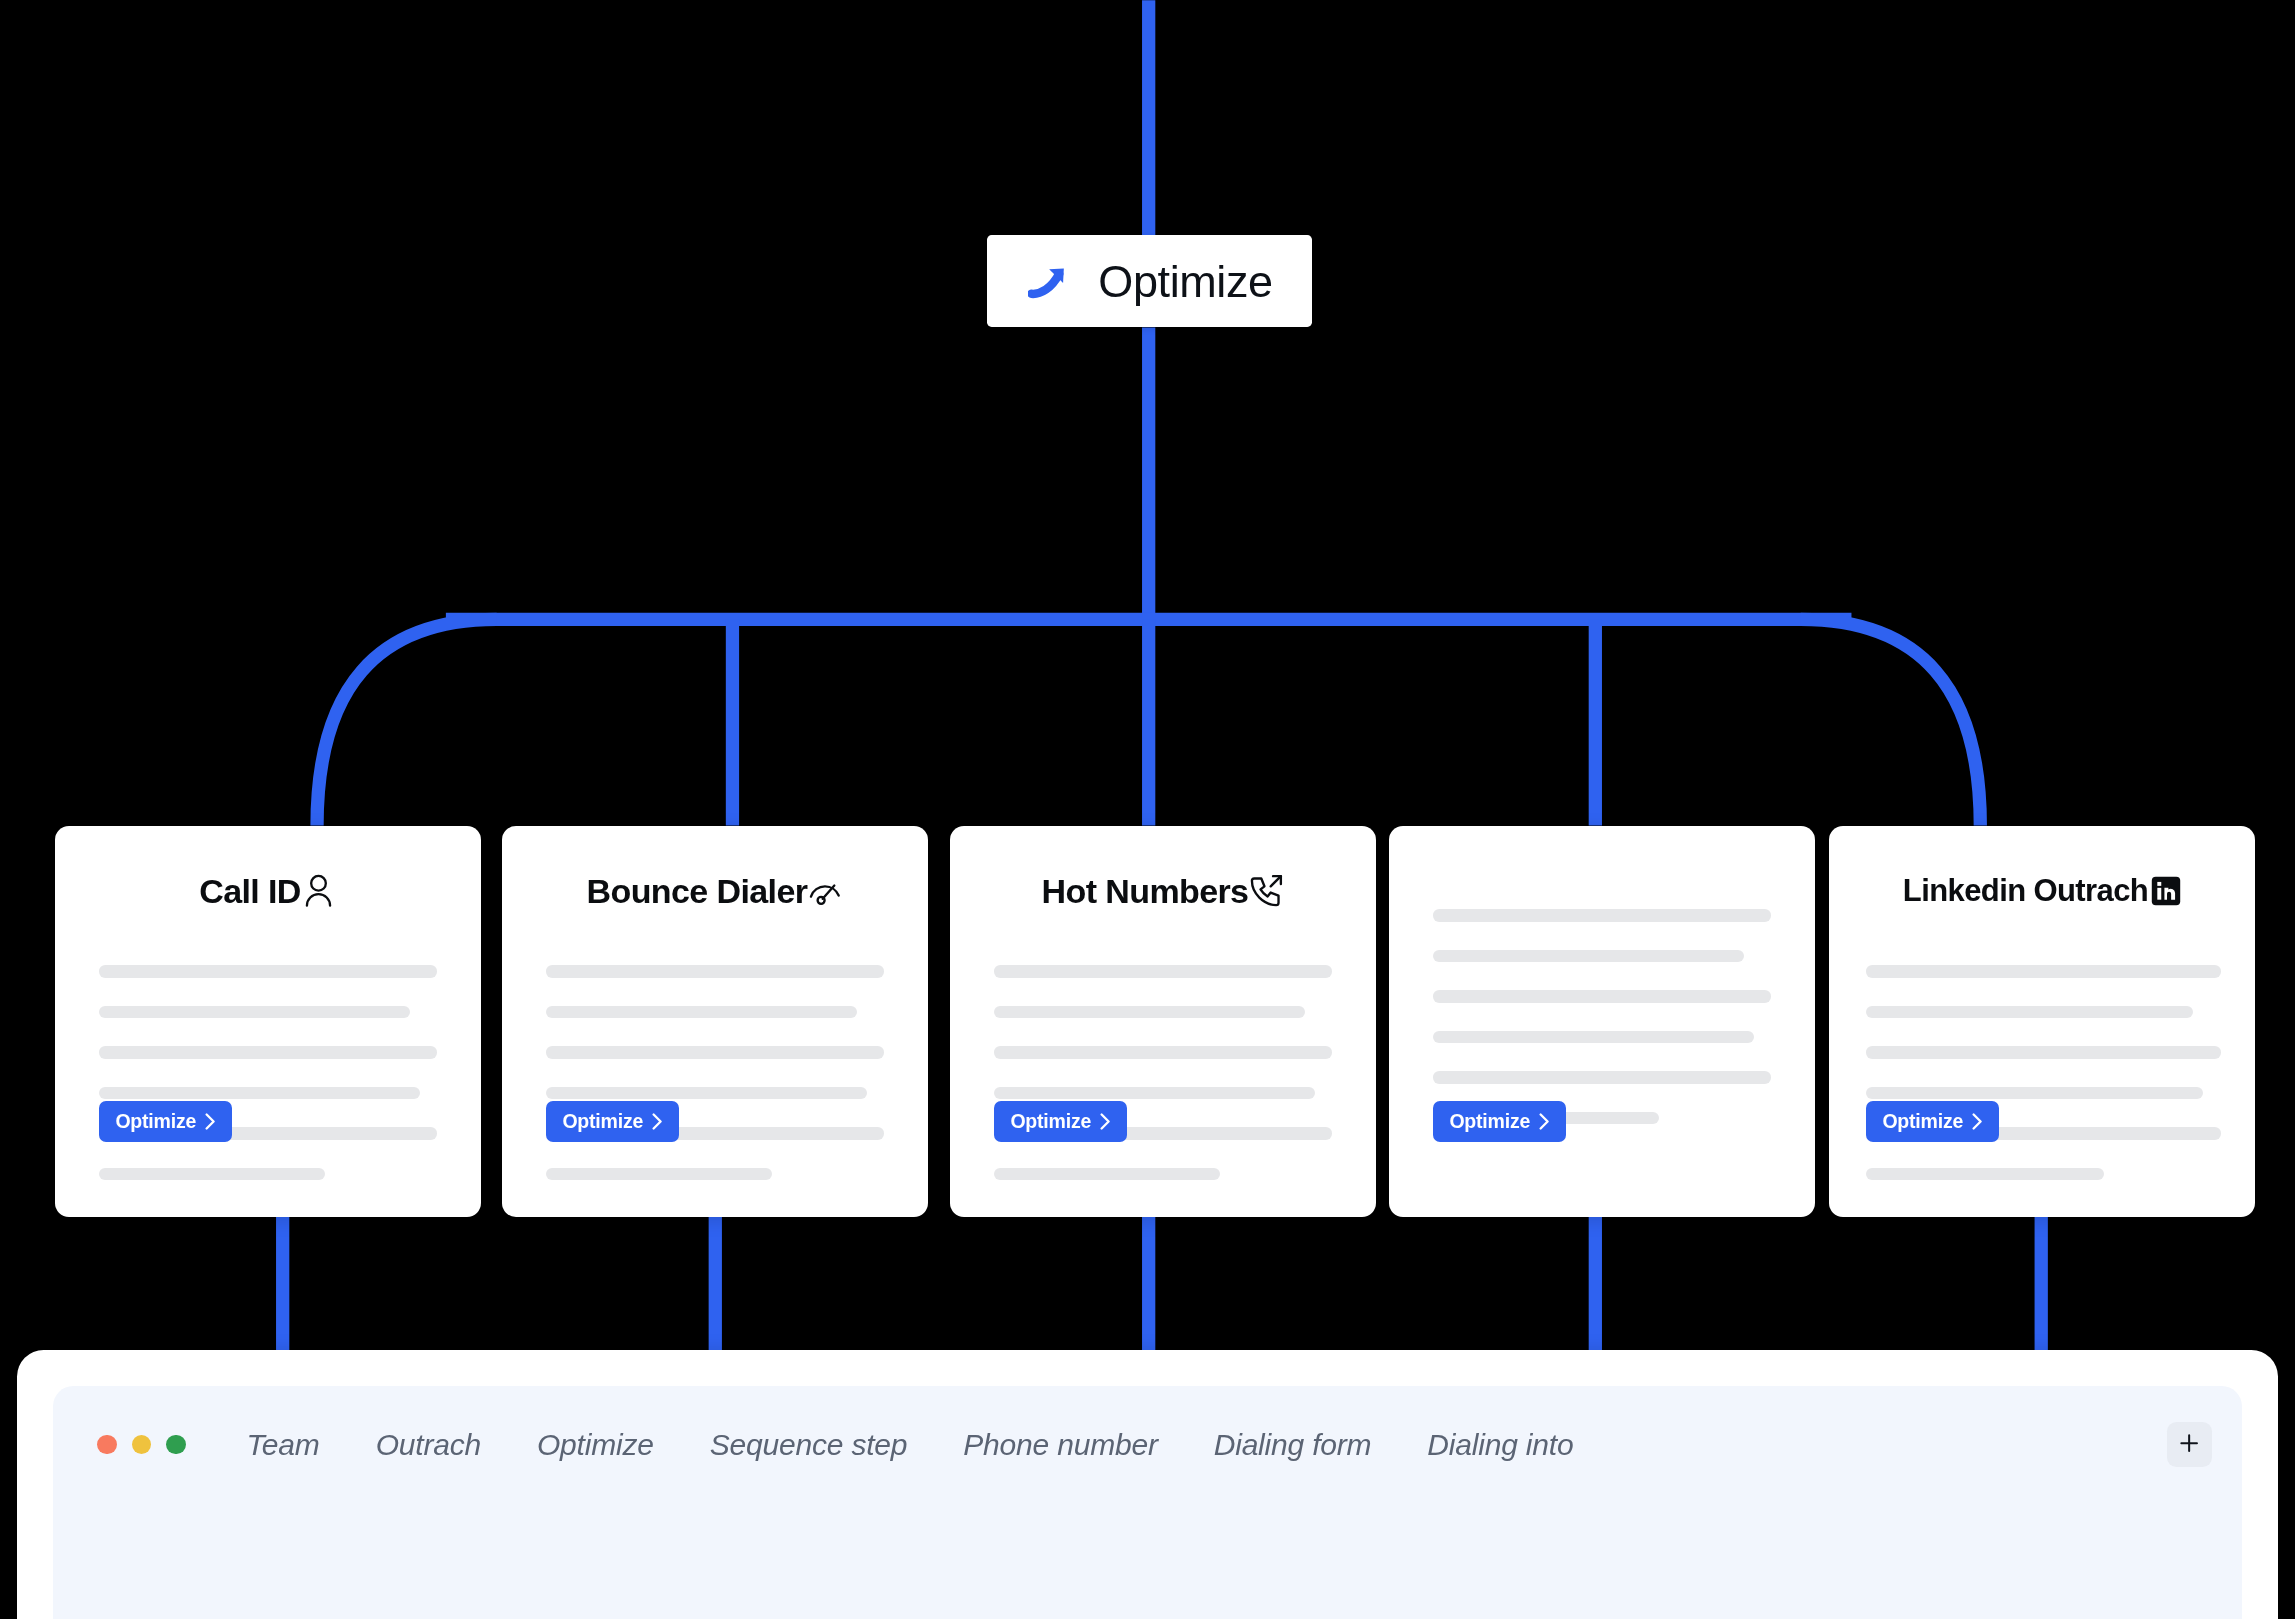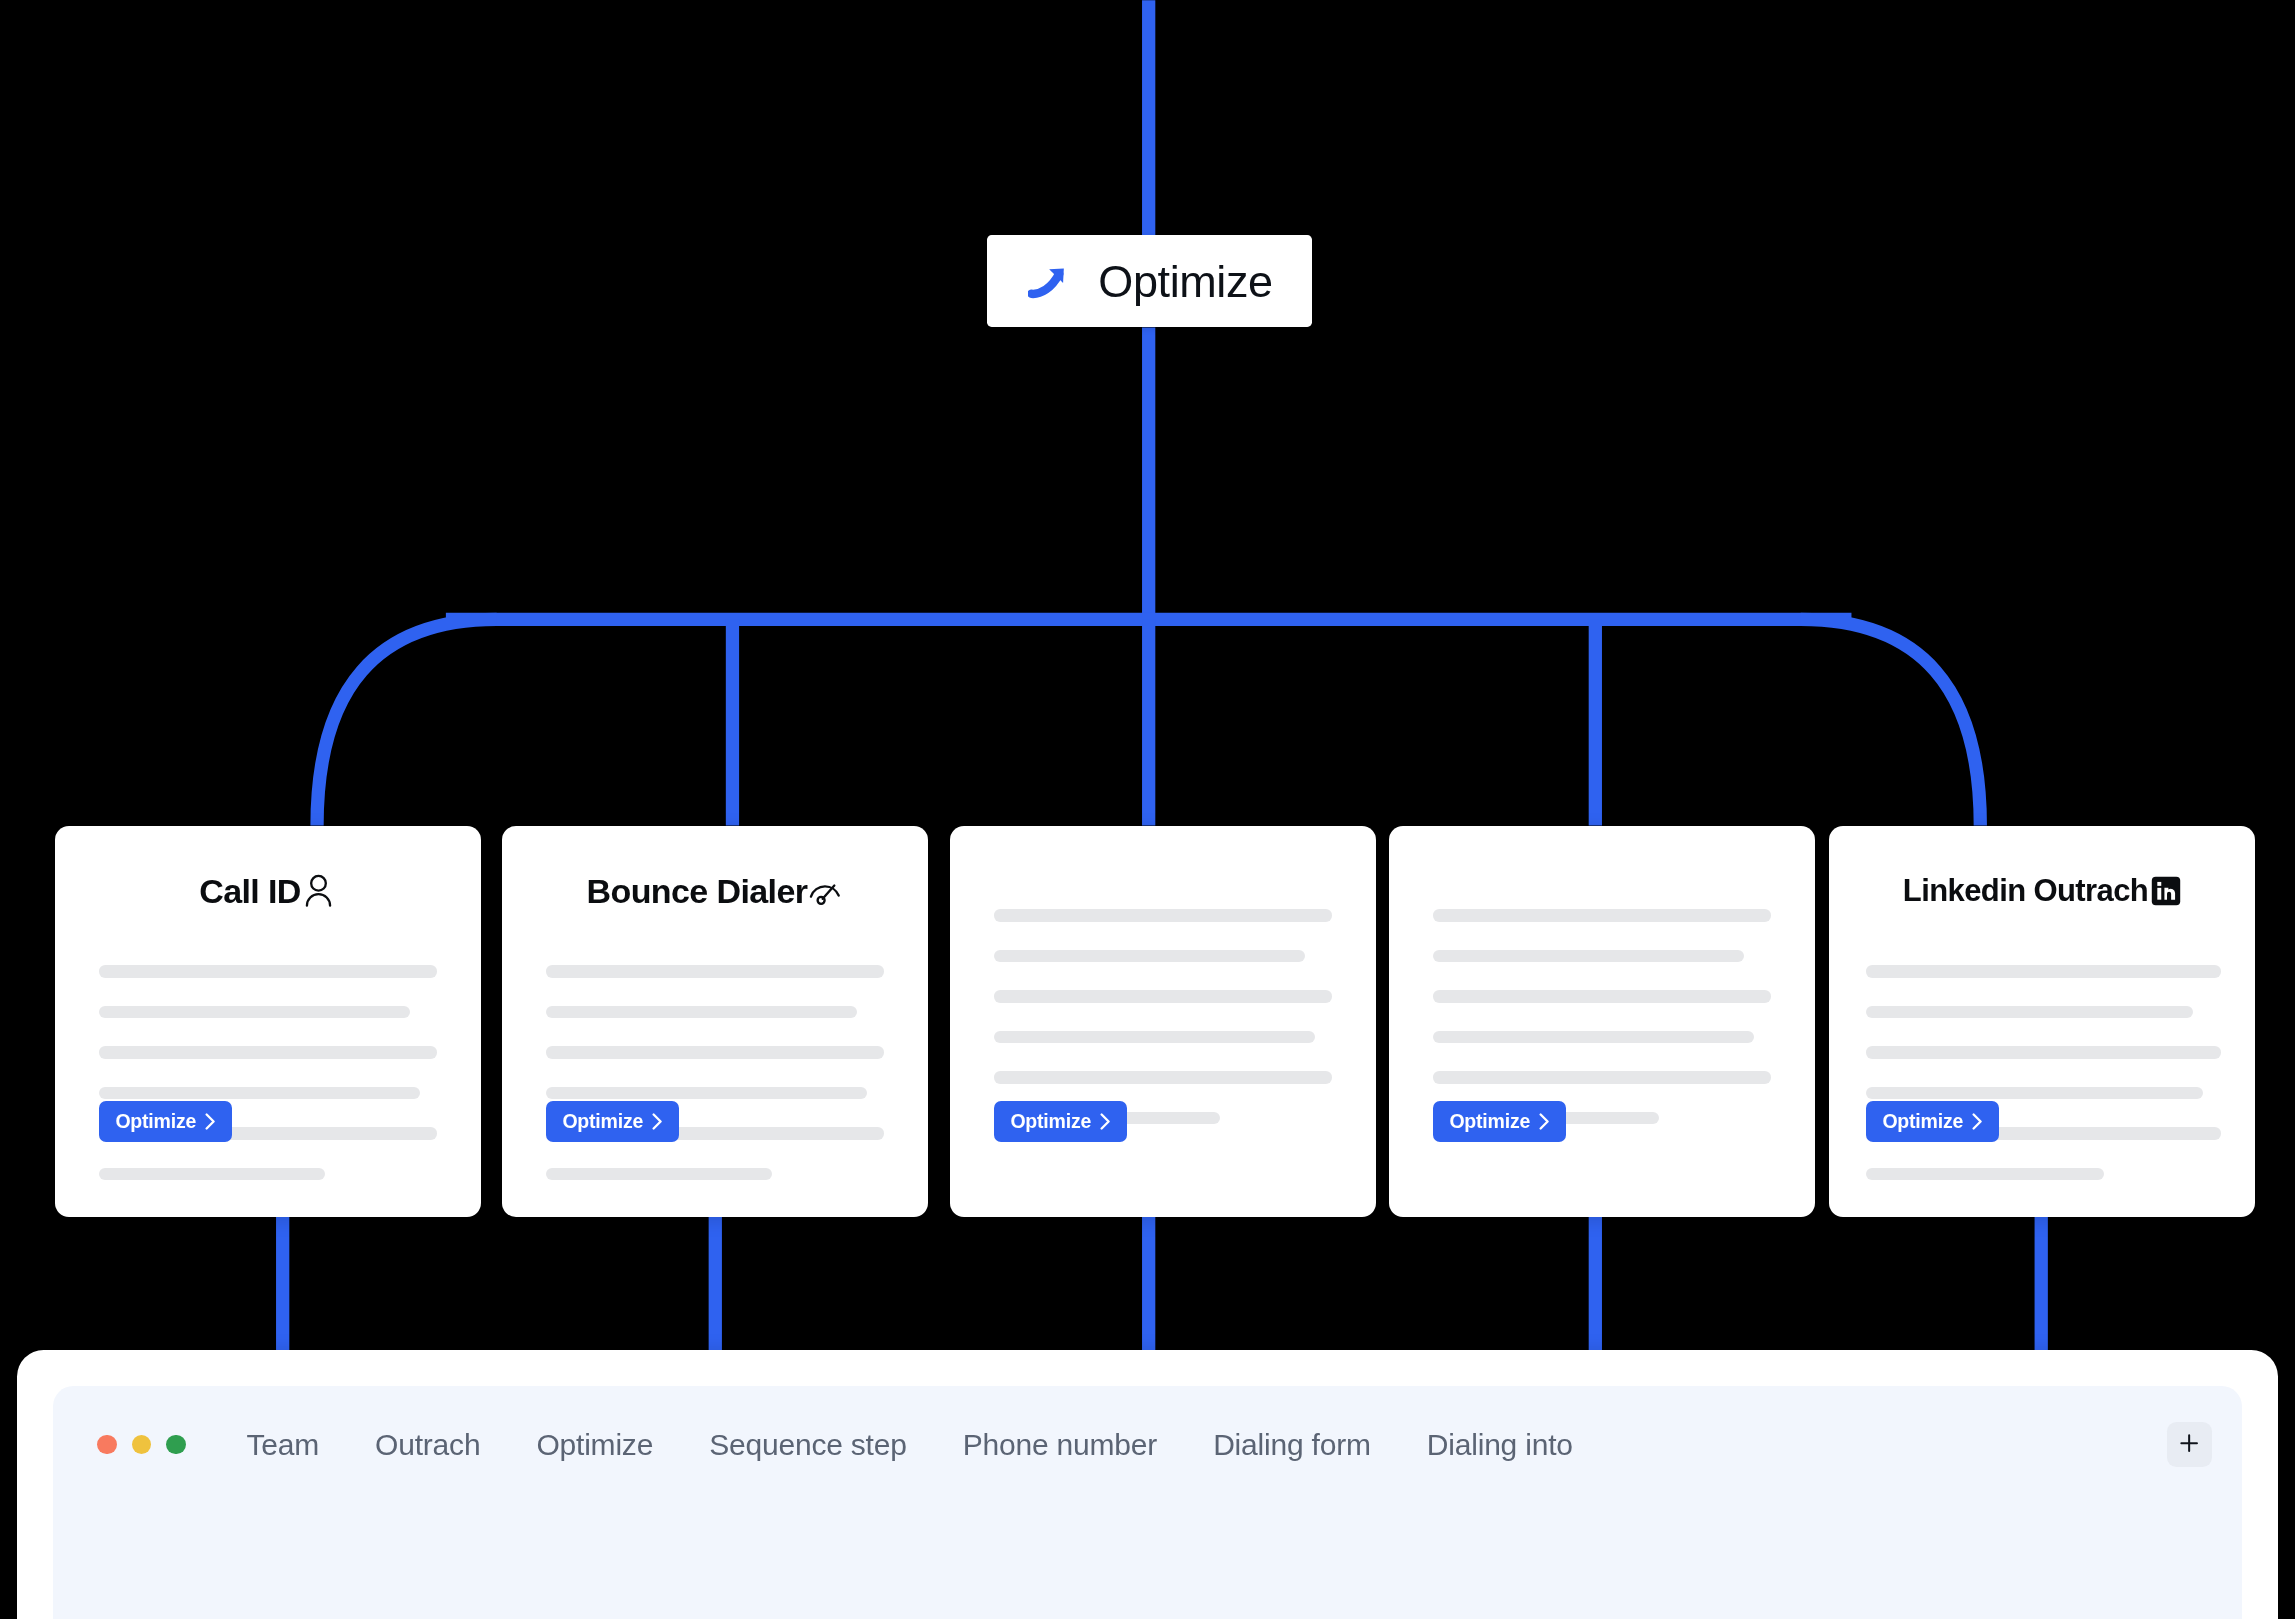--- a/index.html
+++ b/index.html
@@ -165,20 +165,21 @@
     align-items: center;
     gap: 56px;
     flex: 1 1 auto;
   }
   .tab {
     font-size: 30px;
     color: #5b6474;
     letter-spacing: -0.2px;
     white-space: nowrap;
     cursor: pointer;
+    font-style: italic;
   }
   .add-tab-btn {
     flex: 0 0 auto;
     width: 45px; height: 45px;
     border-radius: 9.4px;
     background: #e8ecf3;
     border: none;
     display: flex;
     align-items: center;
     justify-content: center;
@@ -277,20 +278,31 @@
       <span>Optimize</span>
       <span class="chev">
         <svg width="11" height="17" viewBox="0 0 14 22" xmlns="http://www.w3.org/2000/svg">
           <path d="M2 2 L11 11 L2 20" fill="none" stroke="#ffffff" stroke-width="3" stroke-linecap="round" stroke-linejoin="round"></path>
         </svg>
       </span>
     </button>
   </div>
 
   <div class="card" style="left:950px;">
+    <div class="card-head">
+      <span class="card-title">Hot Numbers</span>
+      <span class="card-icon">
+        <svg width="36" height="36" viewBox="0 0 46 46" xmlns="http://www.w3.org/2000/svg">
+          <path d="M8 7 h9 l4 10 -5 4 a26 26 0 0 0 9 9 l4 -5 10 4 v9 a3 3 0 0 1 -3 3
+                   C20 41 5 26 5 10 a3 3 0 0 1 3 -3 Z" fill="none" stroke="#0b0d10" stroke-width="3" stroke-linejoin="round"></path>
+          <path d="M29 17 L42 4" fill="none" stroke="#0b0d10" stroke-width="3" stroke-linecap="round"></path>
+          <path d="M32 4 H42 V14" fill="none" stroke="#0b0d10" stroke-width="3" stroke-linecap="round" stroke-linejoin="round"></path>
+        </svg>
+      </span>
+    </div>
     <div class="skeletons">
       <div class="skel" style="width:100%"></div>
       <div class="skel" style="width:92%"></div>
       <div class="skel" style="width:100%"></div>
       <div class="skel" style="width:95%"></div>
       <div class="skel" style="width:100%"></div>
       <div class="skel" style="width:67%"></div>
     </div>
     <button class="optimize-btn">
       <span>Optimize</span>

